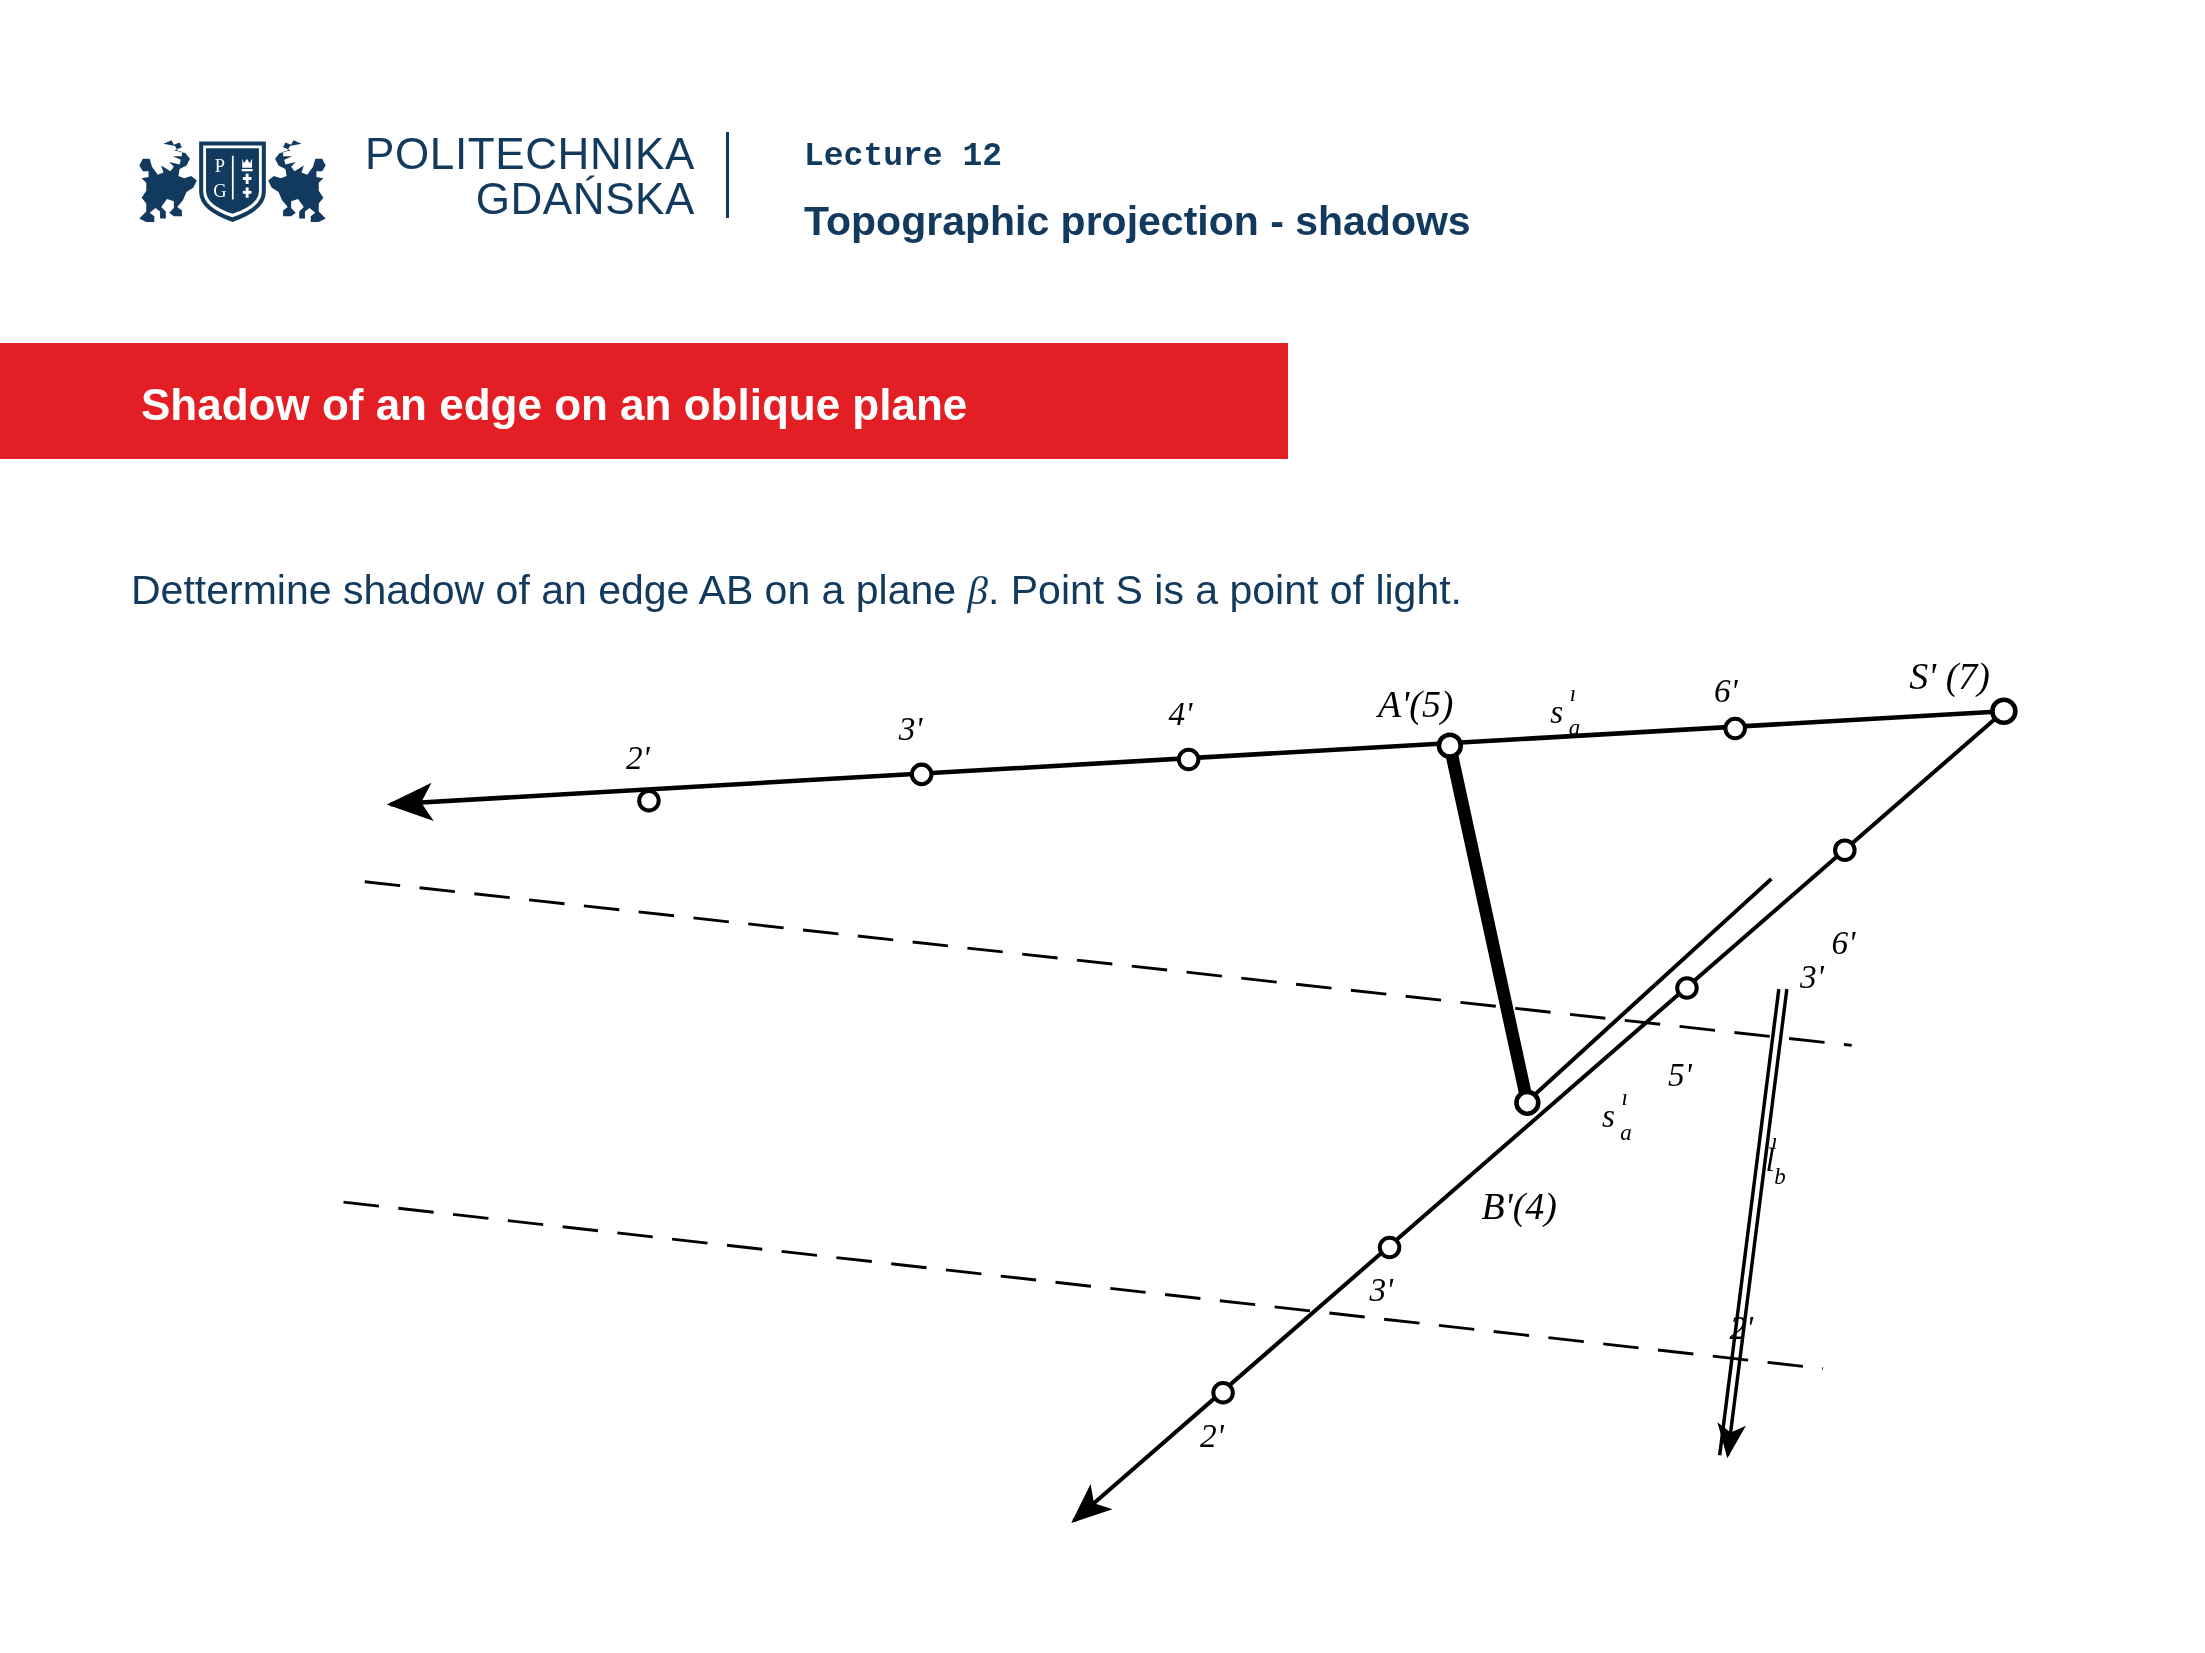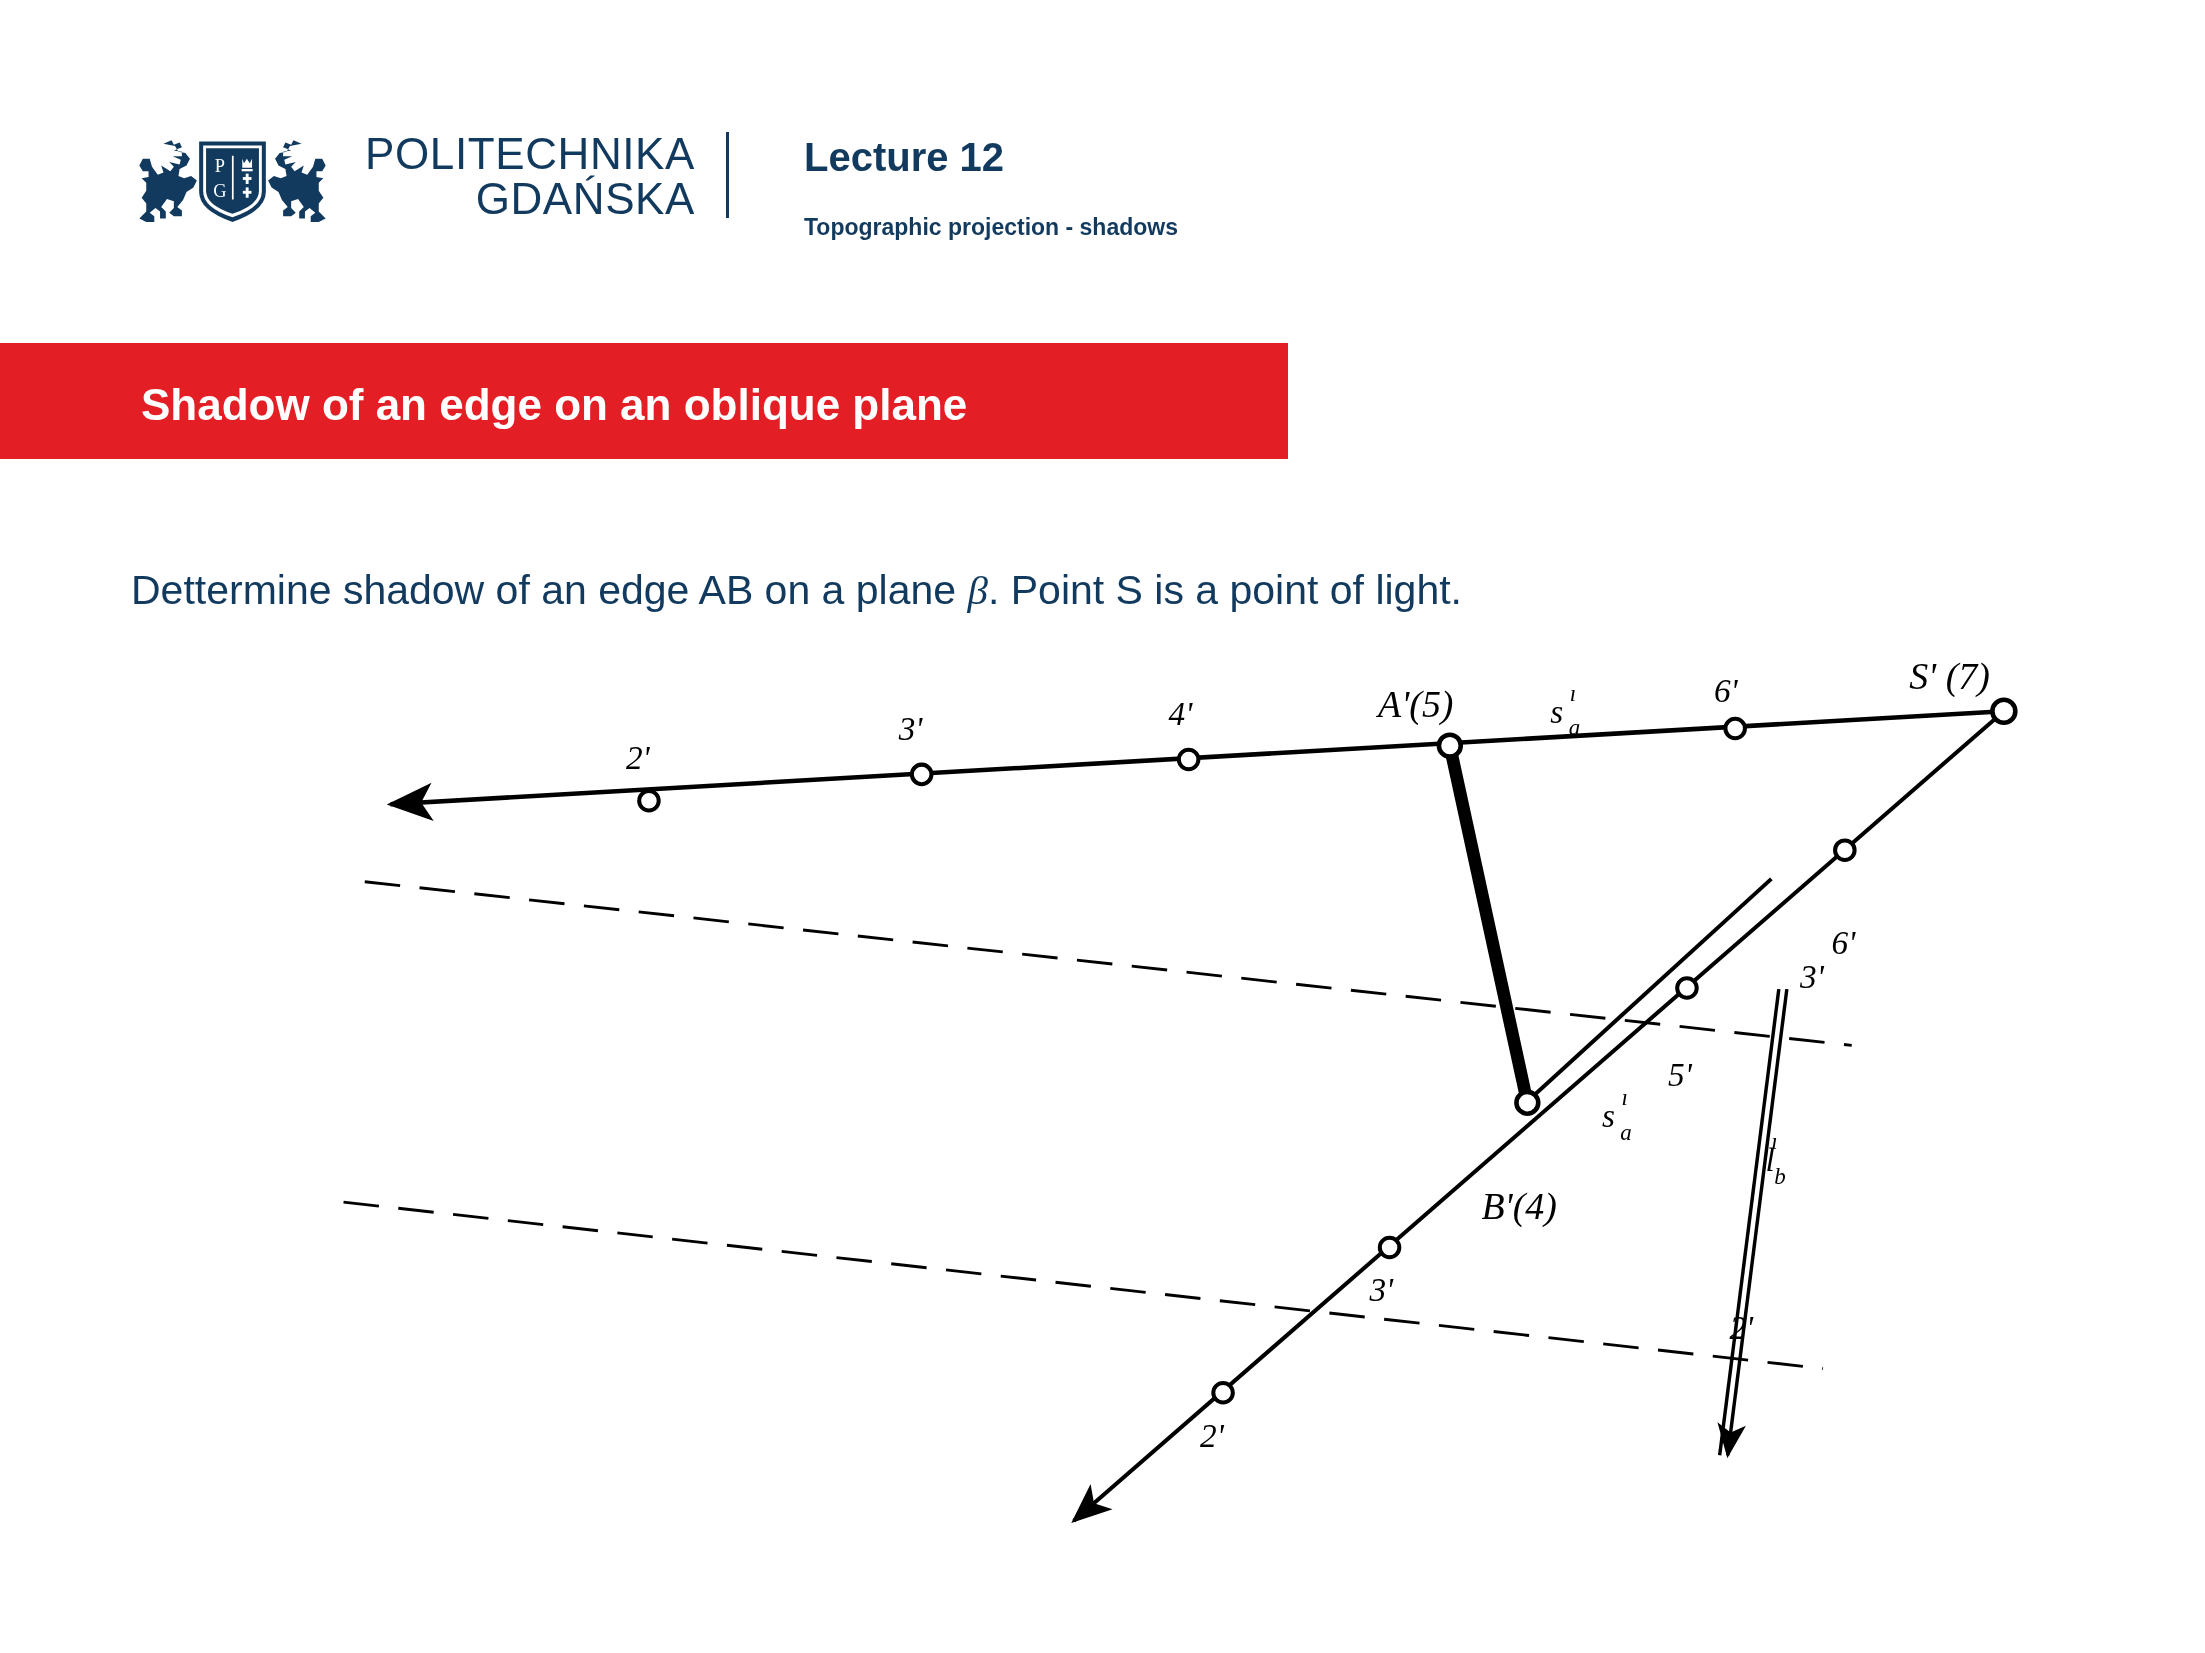--- a/index.html
+++ b/index.html
@@ -36,22 +36,22 @@
   #header-divider {
     position:absolute; left:726px; top:132px;
     width:2.9px; height:86px;
     background:#123a5e;
   }
 
   #lecture-block {
     position:absolute; left:804px; top:137px;
     color:#123a5e; font-weight:bold;
   }
-  #lecture-block .lec-line1 { font-size:40px; line-height:40px; white-space:nowrap; }
-  #lecture-block .lec-line2 { font-size:23px; line-height:40px; white-space:nowrap; margin-top:30px; }
+  #lecture-block .lec-line1 { font-size:33px; line-height:40px; white-space:nowrap;font-family:Liberation Mono, monospace; }
+  #lecture-block .lec-line2 { font-size:41px; line-height:40px; white-space:nowrap; margin-top:24px; }
 
   
   #banner {
     position:absolute; left:0px; top:343px;
     width:1288px; height:116px;
     background:#e31e24;
   }
   #banner-title {
     position:absolute; left:141px; top:380px;
     color:#ffffff; font-weight:bold; font-size:44px;

